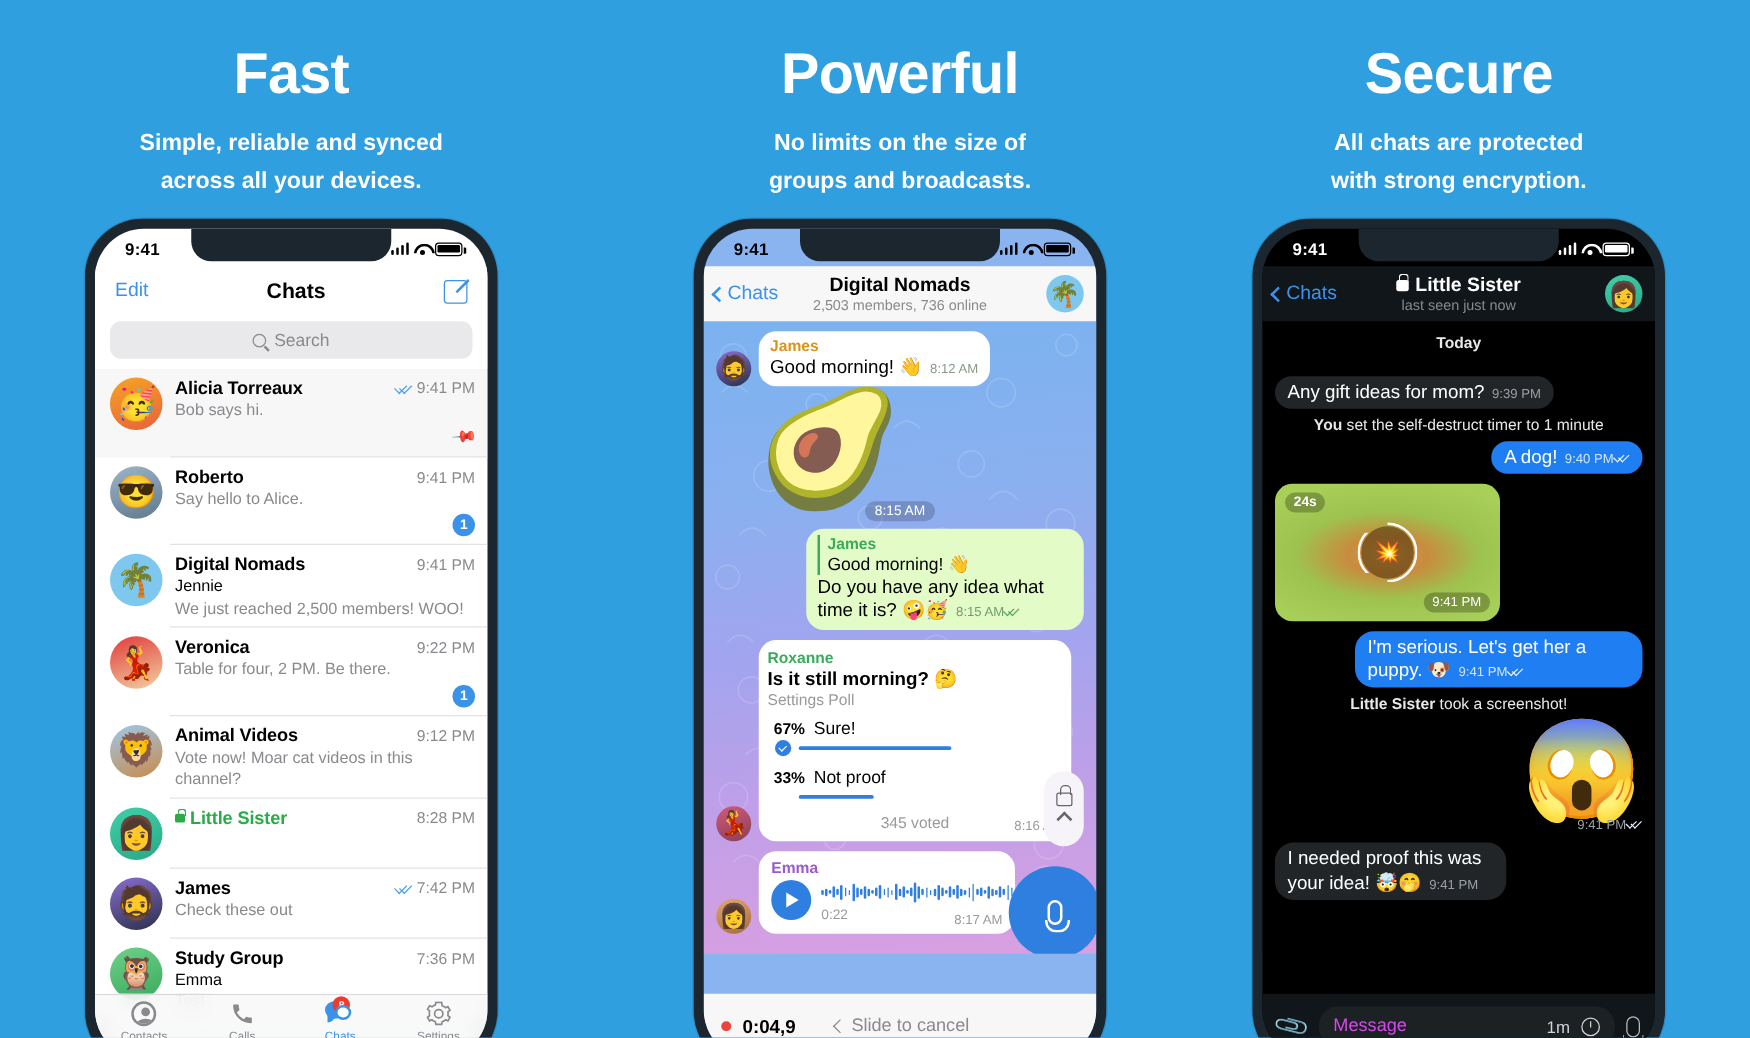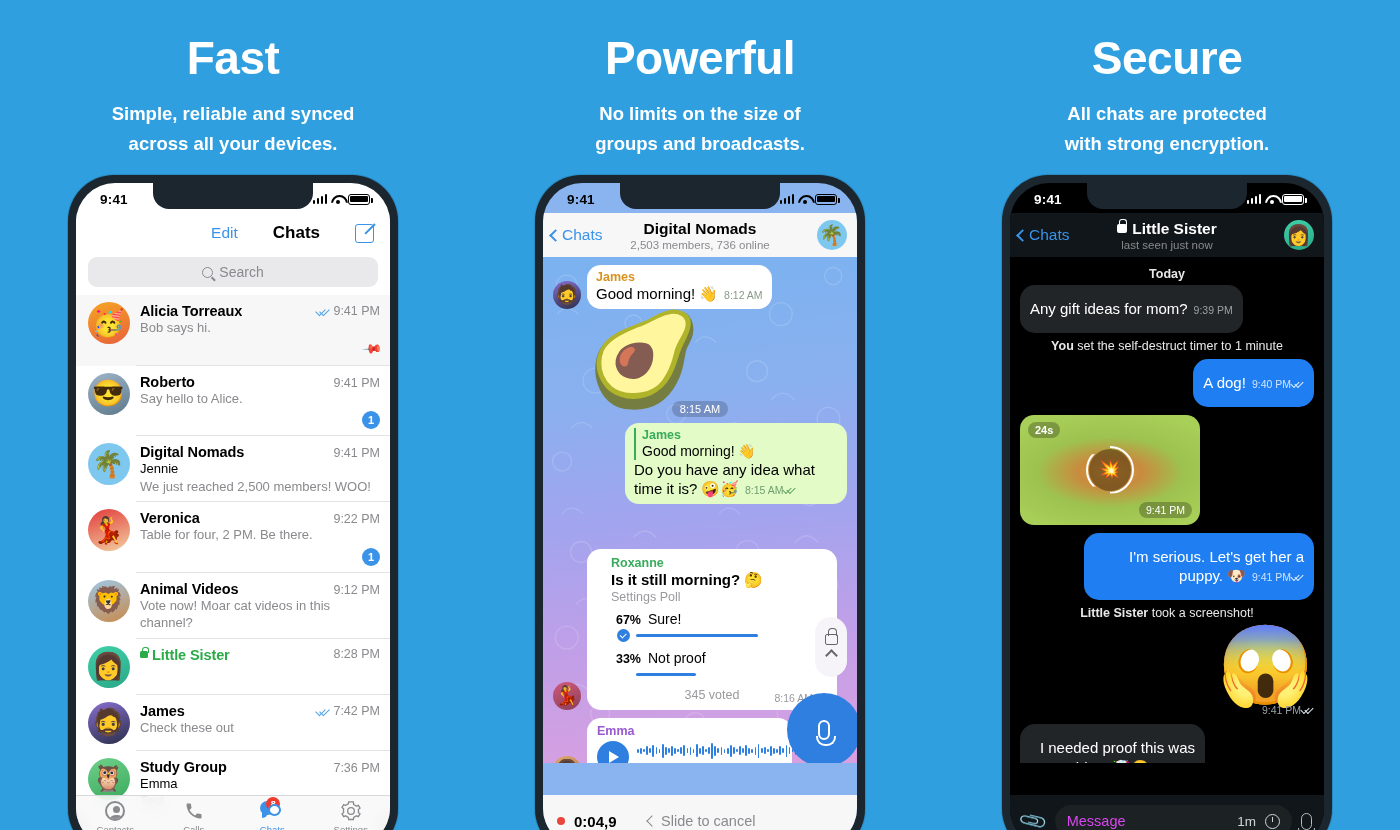--- a/index.html
+++ b/index.html
@@ -7,21 +7,21 @@
     width: 1400px; height: 830px; overflow: hidden;
     background: #2f9fe0;
     font-family: "Liberation Sans", sans-serif;
     -webkit-font-smoothing: antialiased;
   }
   .stage { position: relative; width: 1400px; height: 830px; background: #2f9fe0; }
 
   
   .col { position: absolute; top: 0; width: 466px; height: 830px; }
   .col.c1 { left: 0; }
-  .col.c2 { left: 467px; }
+  .col.c2 { left: 487px; }
   .col.c3 { left: 934px; }
 
   .headline {
     text-align: center; color: #ffffff; font-weight: bold;
     font-size: 46px; letter-spacing: -0.5px; line-height: 1;
     margin-top: 35px;
   }
   .subline {
     text-align: center; color: #ffffff; font-weight: bold;
     font-size: 18.5px; line-height: 1.6; margin-top: 18px;
@@ -65,21 +65,21 @@
     background:currentColor;border-radius:50%;}
   .batt { width: 22px; height: 11px; border: 1.5px solid currentColor; border-radius: 3px;
     position: relative; padding: 1.3px; }
   .batt span { display:block; height:100%; width:100%; background: currentColor; border-radius:1px;}
   .batt::after{content:"";position:absolute;right:-3.5px;top:3px;width:2px;height:5px;
     background:currentColor;border-radius:0 1px 1px 0;}
 
   
   .p1 .screen { background: #ffffff; color: #000; }
   .navbar1 {
-    height: 40px; display: flex; align-items: center; justify-content: flex-end;
+    height: 40px; display: flex; align-items: center; justify-content: space-between;
     padding: 0 16px; background: #ffffff; gap: 35px;
   }
   .nav-edit { color: #3a93e8; font-size: 15.5px; }
   .nav-title { font-size: 17px; font-weight: bold; }
   .compose-icon { width: 19px; height: 19px; border: 1.6px solid #3a93e8;
     border-radius: 3px; position: relative; }
   .compose-icon::after{content:"";position:absolute;right:-2px;top:-2px;width:14px;height:2px;
     background:#3a93e8;transform:rotate(-45deg);transform-origin:right;}
   .searchwrap { padding: 4px 12px 8px; background:#fff; }
   .searchbar {
@@ -180,21 +180,21 @@
   .ticks2 { display:inline-block; width:13px; height:9px; position:relative; vertical-align:-1px;}
   .ticks2::before,.ticks2::after{content:"";position:absolute;top:1px;width:7px;height:4px;
     border-left:1.4px solid #5aa35a;border-bottom:1.4px solid #5aa35a;transform:rotate(-45deg);}
   .ticks2::before{left:0}.ticks2::after{left:4px}
   .quote { border-left:2.5px solid #3aab5c; padding-left:6px; }
   .sticker { text-align:left; margin: 4px 0 0 34px; font-size:92px; line-height:1; }
   .stickertime { text-align:center; margin-top:-6px; }
   .stickertime span { background:rgba(0,0,0,0.18); color:#fff; font-size:11px;
     padding:2px 8px; border-radius:9px; }
 
-  .poll { background:#fff; border-radius:14px; padding:7px 24px 6px; width:250px;margin-top:37px; }
+  .poll { background:#fff; border-radius:14px; padding:7px 7px 6px; width:250px; }
   .pollq { font-size:15px; font-weight:bold; margin-top:1px; }
   .polltype { font-size:12.5px; color:#9a9a9e; margin-top:1px; }
   .opt { margin-top:7px; }
   .optline { display:flex; align-items:baseline; gap:7px; }
   .optpct { font-size:12.5px; font-weight:bold; width:30px; text-align:right; }
   .opttext { font-size:14px; }
   .optbarwrap { display:flex; align-items:center; gap:6px; margin-top:2px; padding-left:6px; height:14px;}
   .check { width:13px; height:13px; border-radius:50%; background:#2f7fe0; position:relative; flex:0 0 13px;}
   .check::after{content:"";position:absolute;left:3.3px;top:3.5px;width:5px;height:2.5px;
     border-left:1.5px solid #fff;border-bottom:1.5px solid #fff;transform:rotate(-45deg);}
@@ -240,24 +240,24 @@
   .navbar3 { height: 44px; background:#101619; display:flex; align-items:center;
     justify-content:space-between; padding: 0 10px 0 8px; position:relative; }
   .nb3-title { font-size:15.5px; font-weight:bold; color:#fff;
     display:flex; align-items:center; justify-content:center; gap:5px;}
   .lockw { display:inline-block; width:10px; height:9px; background:#fff; border-radius:2px;
     position:relative; }
   .lockw::after{content:"";position:absolute;left:2px;top:-5px;width:6px;height:6px;
     border:1.6px solid #fff;border-bottom:none;border-radius:3px 3px 0 0;}
   .nb3-sub { font-size:11.5px; color:#8a8a8e; margin-top:1px; text-align:center; }
   .chatarea3 { position:relative; height:506px; background:#000; padding: 8px 10px; overflow:hidden;}
-  .day3 { text-align:center; font-size:12.5px; font-weight:bold; color:#e8e8e8; margin:2px 0 4px; }
+  .day3 { text-align:center; font-size:12.5px; font-weight:bold; color:#e8e8e8; margin:2px 0 20px; }
   .svc3 { text-align:center; font-size:12.5px; color:#e8e8e8; margin:6px 0; }
   .svc3 b { font-weight:bold; }
-  .bub3 { max-width:230px; border-radius:15px; padding:14px 10px; position:relative;text-align:right; }
+  .bub3 { max-width:230px; border-radius:15px; padding:3px 10px; position:relative; }
   .bub3.dark { background:#222527; }
   .bub3.blue { background:#1f7ff2; }
   .bt3 { font-size:15px; line-height:1.32; color:#fff; display:inline; }
   .bm3 { font-size:10.5px; color:#9aa0a6; margin-left:6px; white-space:nowrap; }
   .bm3.on-blue { color:#cfe3ff; }
   .ticks3 { display:inline-block; width:13px; height:9px; position:relative; vertical-align:-1px;}
   .ticks3::before,.ticks3::after{content:"";position:absolute;top:1px;width:7px;height:4px;
     border-left:1.4px solid #e7f0ff;border-bottom:1.4px solid #e7f0ff;transform:rotate(-45deg);}
   .ticks3::before{left:0}.ticks3::after{left:4px}
   .sdphoto { width:180px; height:110px; border-radius:14px; position:relative; overflow:hidden;

